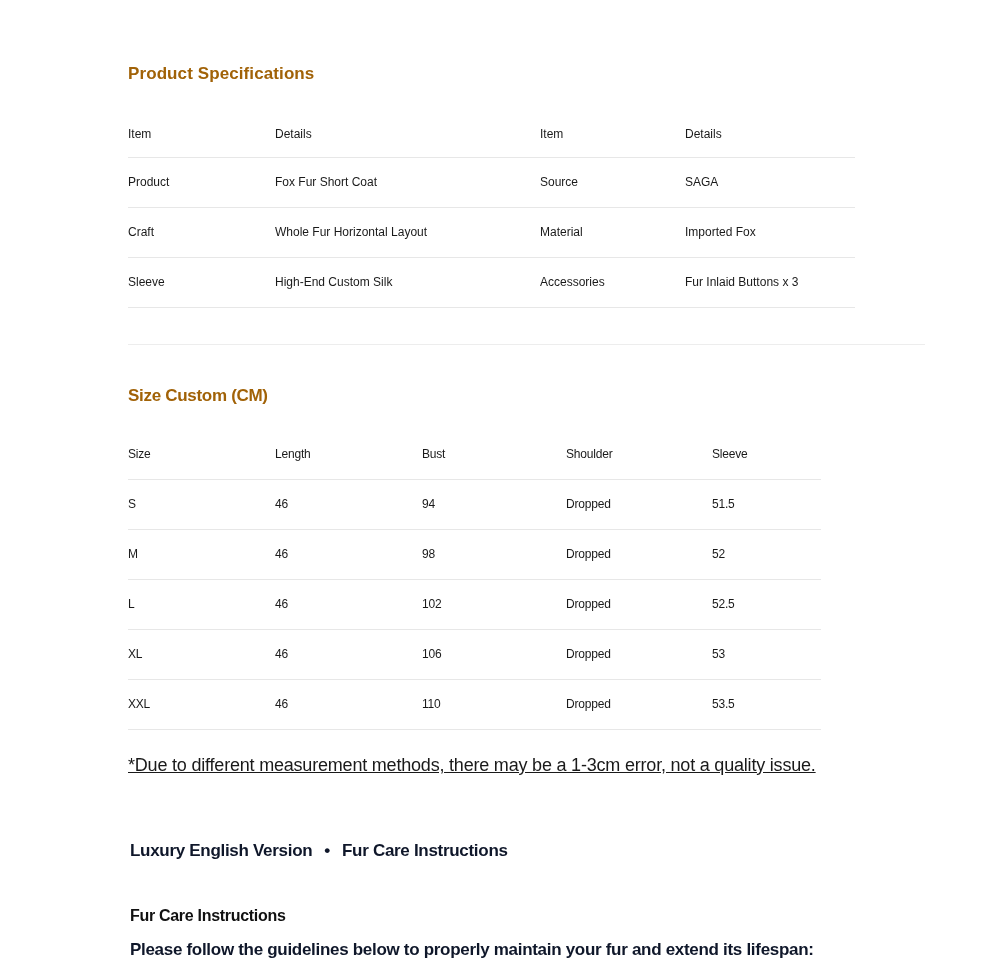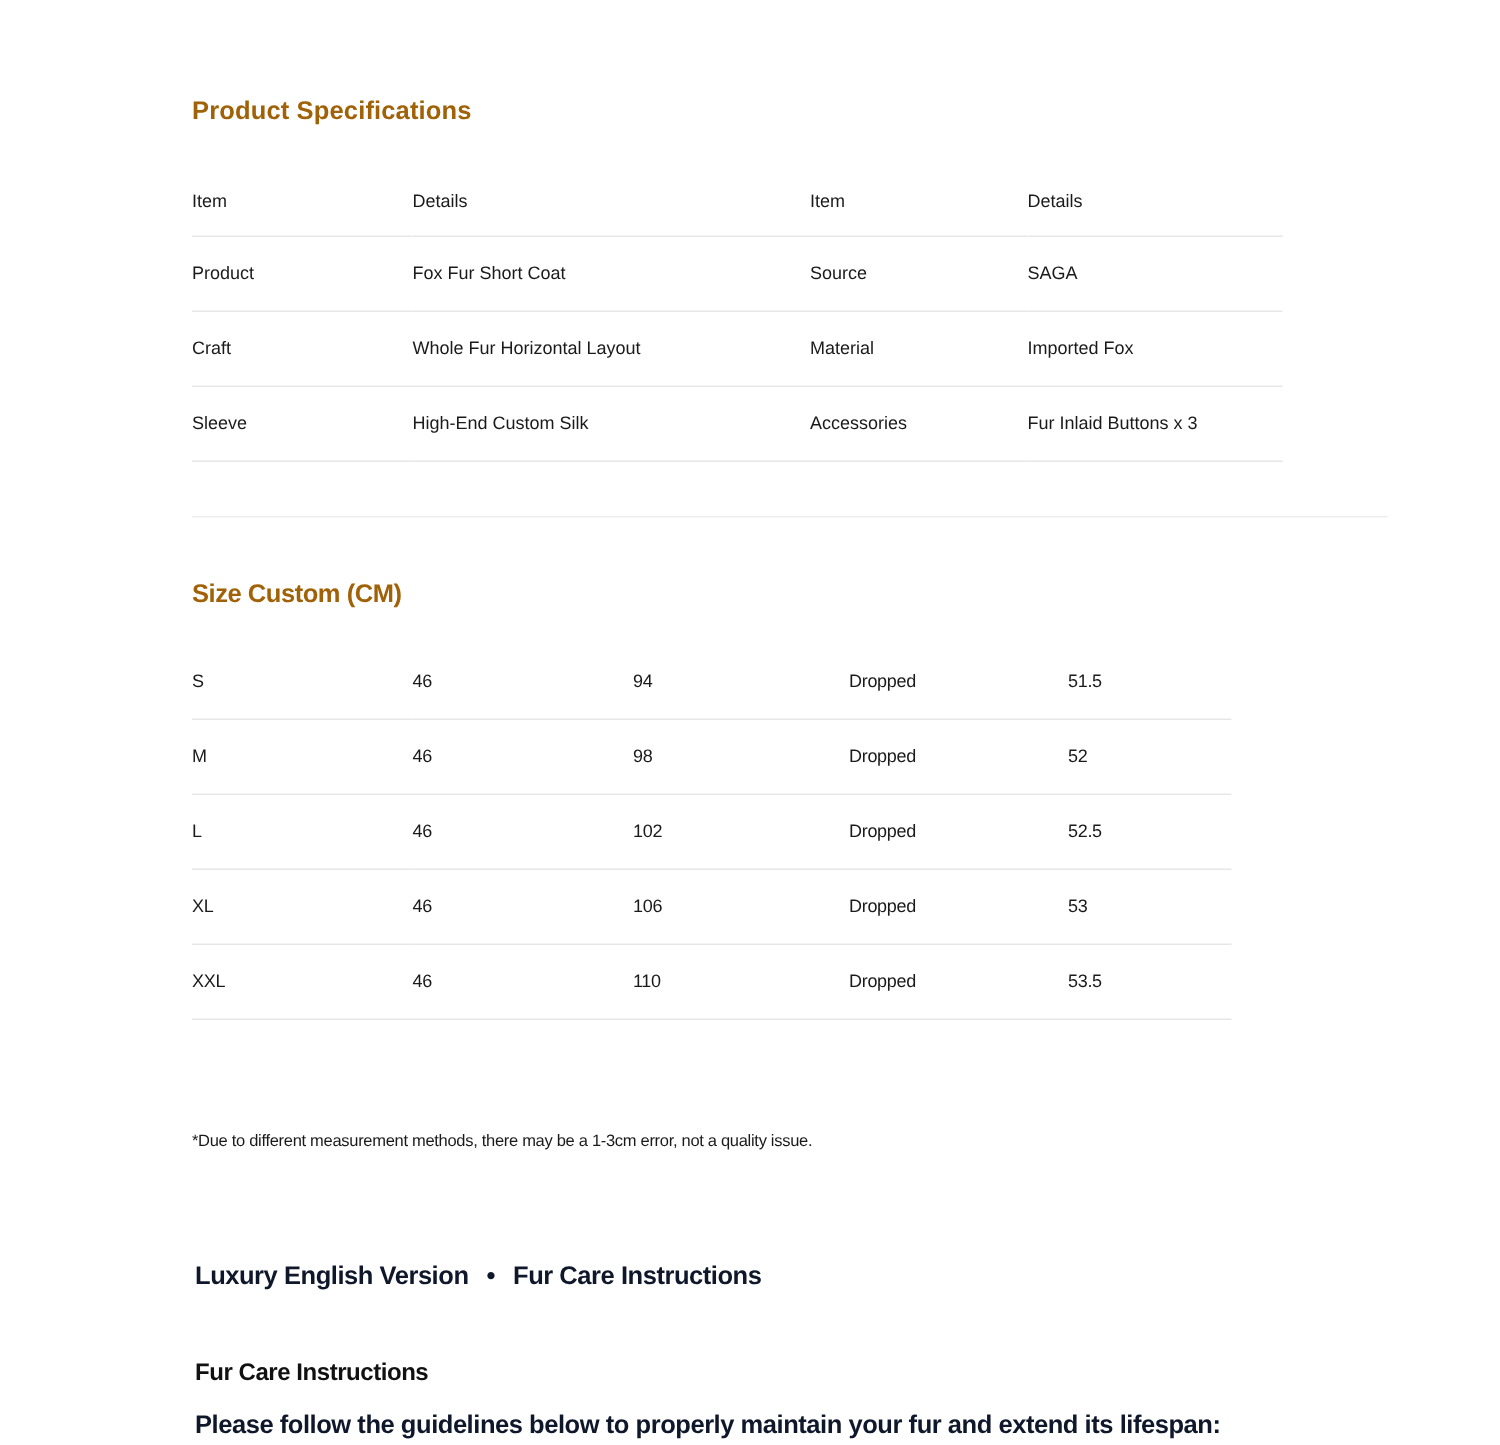--- a/index.html
+++ b/index.html
@@ -41,24 +41,25 @@
   .spec-table { width: 727px; }
   .spec-table tr.head { height: 45px; }
   .spec-table tr.row  { height: 50px; }
 
   
   .size-table { width: 693px; letter-spacing: -0.2px; }
   .size-table tr.head { height: 50px; }
   .size-table tr.row  { height: 50px; }
 
   .note {
-    font-size: 11px;
+    font-size: 18px;
     color: #1a1a1a;
     letter-spacing: -0.2px;
     white-space: nowrap;
+    text-decoration: underline;
   }
 
   .care-header, .care-intro {
     font-size: 17px;
     font-weight: bold;
     color: #0f172a;
     letter-spacing: -0.3px;
     white-space: nowrap;
   }
   .care-sub {
@@ -124,20 +125,27 @@
 
 <table class="abs size-table" style="left:128px; top:429px;">
   <colgroup>
     <col style="width:147px">
       <col style="width:147px">
       <col style="width:144px">
     <col style="width:146px">
       <col style="width:109px">
   </colgroup>
   <tbody>
+      <tr class="head">
+    <th>Size</th>
+    <th>Length</th>
+    <th>Bust</th>
+    <th>Shoulder</th>
+    <th>Sleeve</th>
+  </tr>
   <tr class="row">
     <td>S</td>
     <td>46</td>
     <td>94</td>
     <td>Dropped</td>
     <td>51.5</td>
   </tr>
   <tr class="row">
     <td>M</td>
     <td>46</td>

